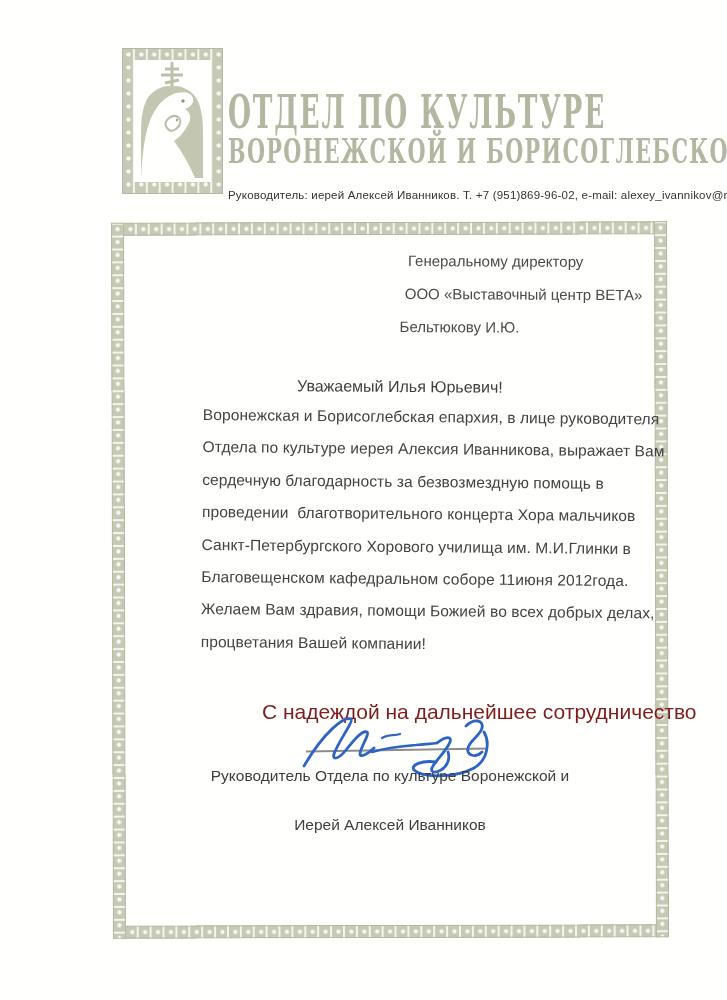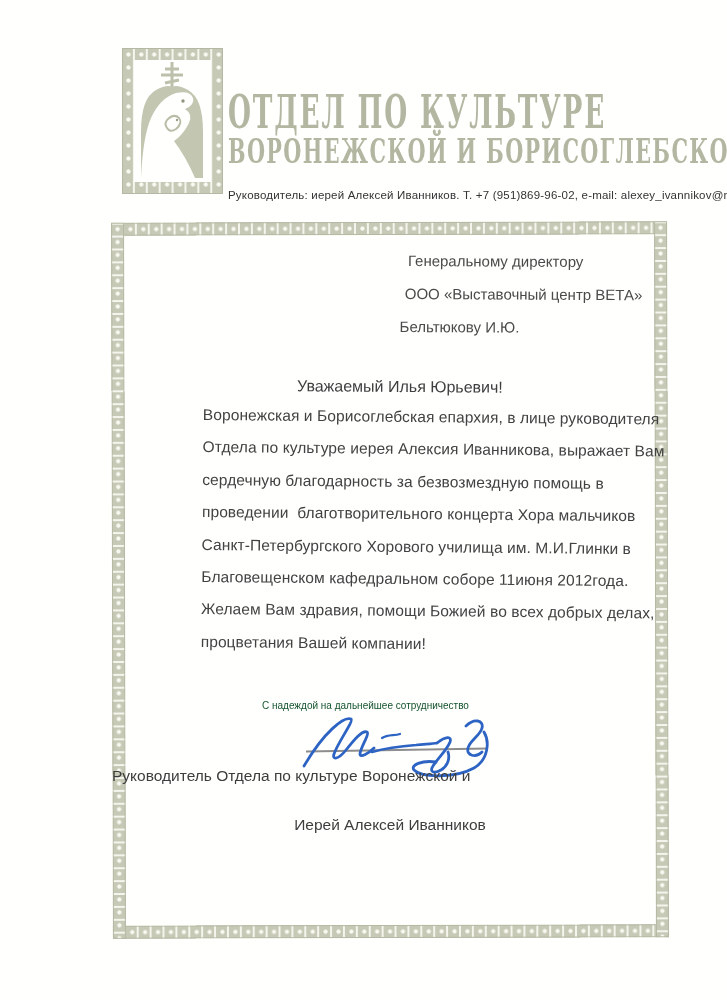--- a/index.html
+++ b/index.html
@@ -53,29 +53,29 @@
   .recipient{position:absolute;left:400px;top:252px;font-size:15px;color:#4a4a4a;transform:rotate(0.3deg);transform-origin:0 0;}
   .recipient .r-line{height:33px;white-space:pre;}
   .recipient .r0{padding-left:8px;}
   .recipient .r1{padding-left:5px;}
   .salutation{
     position:absolute;left:200px;top:378px;width:400px;text-align:center;
     font-size:16px;color:#3f3f3f;transform:rotate(0.4deg);
   }
   .body-block{position:absolute;left:203px;top:406px;width:420px;transform:rotate(0.55deg);transform-origin:0 0;}
   .body-line{height:32.4px;font-size:15.5px;color:#424242;letter-spacing:0.1px;white-space:pre;}
-  .closing{position:absolute;left:262px;top:700px;font-size:10px;color:#14532d;white-space:nowrap;}
+  .closing{position:absolute;left:262px;top:700px;font-size:21px;color:#7f1d1d;white-space:nowrap;}
   .sig-line{
     position:absolute;left:306px;top:749px;width:182px;height:2px;
     background:#8d8d8d;transform:rotate(-0.9deg);
   }
   .signature-svg{position:absolute;left:298px;top:708px;width:205px;height:75px;}
   .signoff{
-    position:absolute;left:112px;top:764px;width:460px;text-align:left;
-    font-size:15.5px;color:#3d3d3d;line-height:24px;
+    position:absolute;left:112px;top:764px;width:460px;text-align:center;
+    font-size:15.5px;color:#3d3d3d;line-height:24px;padding-left:48px;
   }
   .signer{
     position:absolute;left:112px;top:816px;width:556px;text-align:center;
     font-size:15.5px;color:#3d3d3d;
   }
 </style>
 </head>
 <body>
 
 <div class="page">

